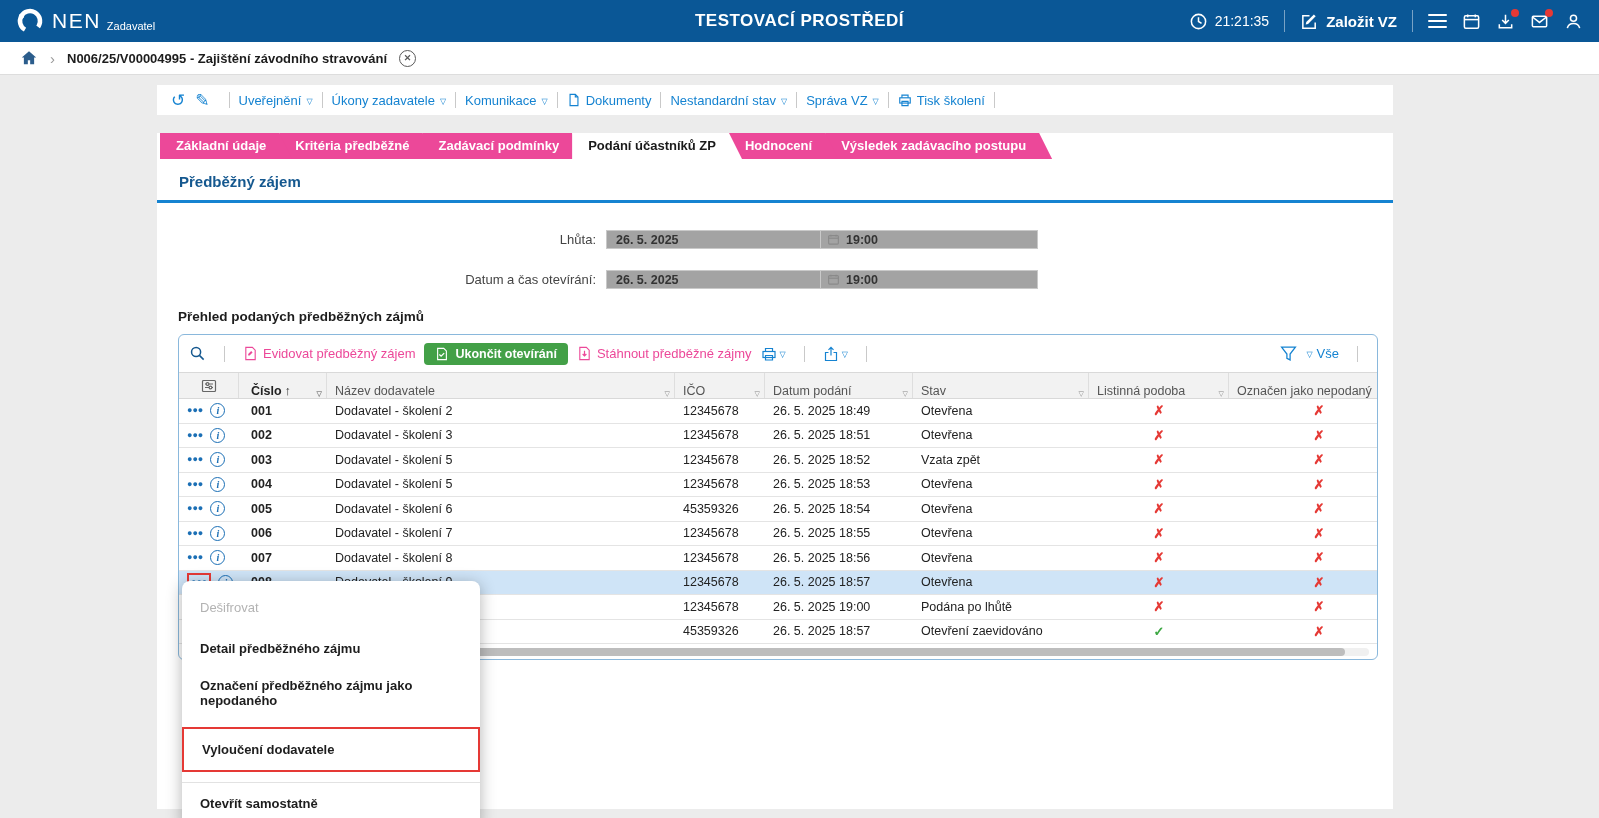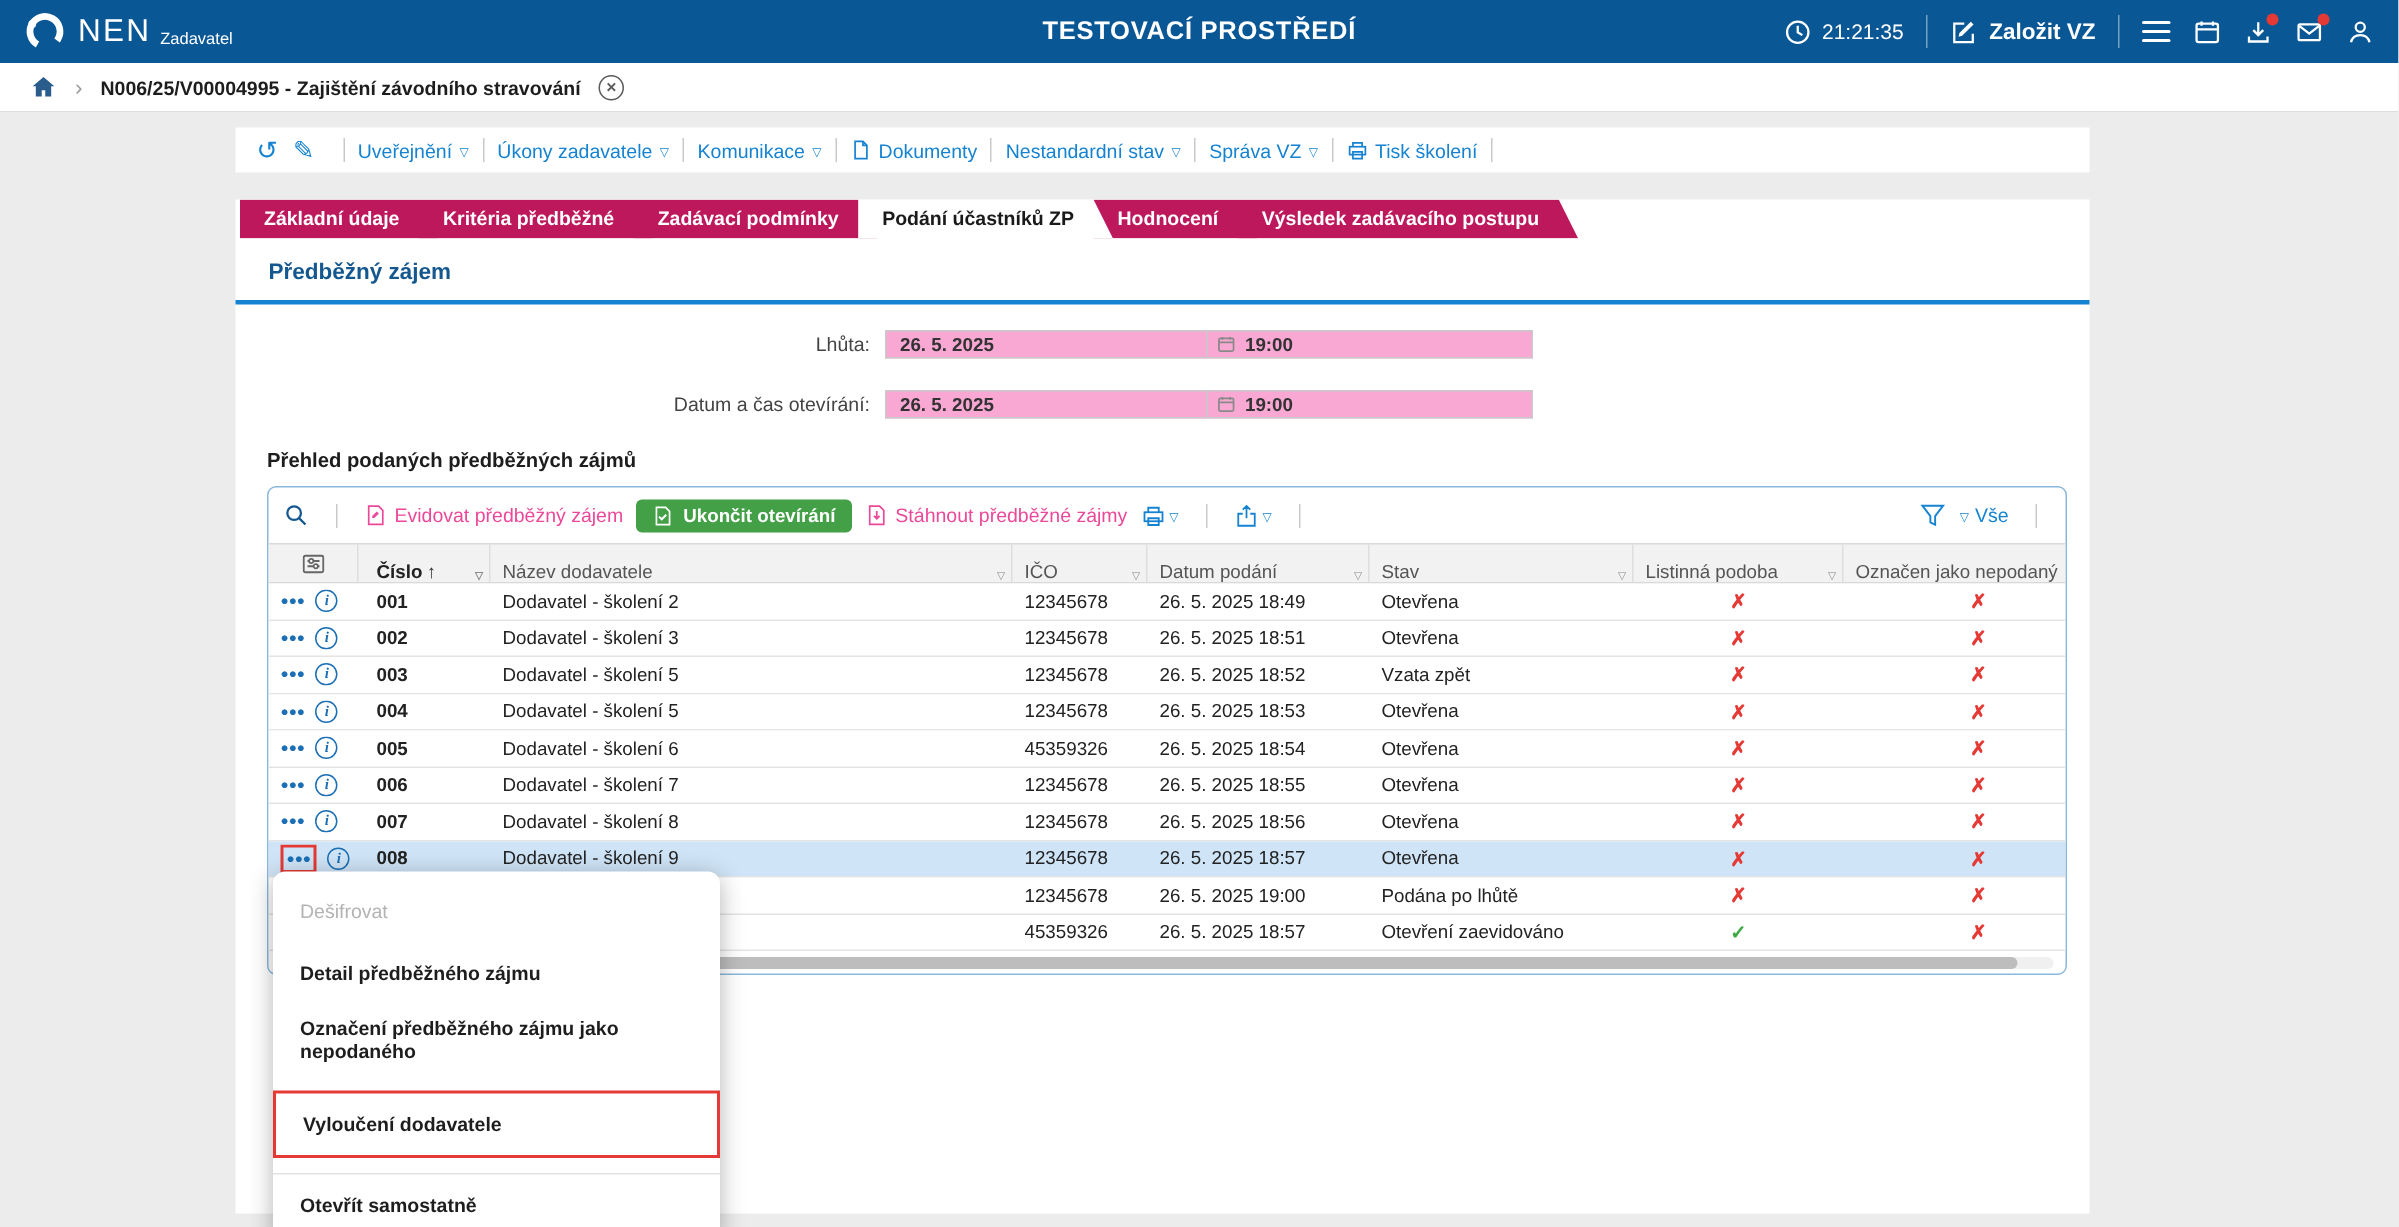--- a/index.html
+++ b/index.html
@@ -35,30 +35,30 @@
   .ts-icon { color:#1583d1; font-size:17px; margin-right:10px; cursor:pointer; line-height:1; }
   .vsep { width:1px; height:16px; background:#c9c9c9; margin:0 9px; flex:0 0 auto; }
   .rt-link { display:inline-flex; align-items:center; gap:5px; color:#1583d1; cursor:pointer; white-space:nowrap; }
   .rt-link .ic { width:14px; height:14px; }
   .caret { font-size:8px; color:#1583d1; padding-top:2px; }
 
   
   .mainblock { position:absolute; left:157px; top:58px; width:1236px; height:676px; background:#fff; }
 
   .tabsrow { display:flex; height:26px; position:relative; padding-left:3px; }
-  .tab { position:relative; background:#be185d; color:#fff; font-weight:bold; font-size:13px; line-height:26px; padding:0 26px 0 16px; margin-right:-13px; clip-path:polygon(0 0, calc(100% - 13px) 0, 100% 100%, 0 100%); cursor:pointer; white-space:nowrap; }
+  .tab { position:relative; background:#ec4899; color:#fff; font-weight:bold; font-size:13px; line-height:26px; padding:0 26px 0 16px; margin-right:-13px; clip-path:polygon(0 0, calc(100% - 13px) 0, 100% 100%, 0 100%); cursor:pointer; white-space:nowrap; }
   .tab.active { background:#fff; color:#1a1a1a; }
 
   .sect-title { padding:13px 0 0 22px; font-size:15px; font-weight:bold; color:#15588f; line-height:19px; }
   .sect-rule { height:3px; background:#1583d1; margin-top:9px; }
 
-  .formarea { margin-top:16px; }
+  .formarea { margin-top:26px;padding-left:16px; }
   .formrow { display:flex; align-items:center; height:21px; margin-bottom:19px; }
   .formrow .lbl { width:433px; text-align:right; padding-right:10px; color:#444; }
-  .fld { height:19px; background:#f9a8d4; border:1px solid #c9c9c9; display:flex; align-items:center; font-weight:bold; font-size:12.5px; color:#333; }
+  .fld { height:19px; background:#a3a3a3; border:1px solid #c9c9c9; display:flex; align-items:center; font-weight:bold; font-size:12.5px; color:#333; }
   .fld.date { width:214px; padding-left:9px; border-right:none; }
   .fld.time { width:218px; padding-left:6px; gap:6px; }
   .cal-ic { width:13px; height:13px; color:#8a8a8a; }
 
   .grid-title { margin:13px 0 0 21px; font-size:13.5px; font-weight:bold; color:#1d1d1d; height:16px; }
 
   
   .panel { position:relative; margin:9px 0 0 21px; width:1200px; height:326px; border:1px solid #8ab8dc; border-radius:6px; background:#fff; overflow:hidden; }
   .ptoolbar { height:37px; display:flex; align-items:center; padding:0 10px; gap:9px; font-size:13px; }
   .pt-ic { width:17px; height:17px; color:#15588f; cursor:pointer; }

